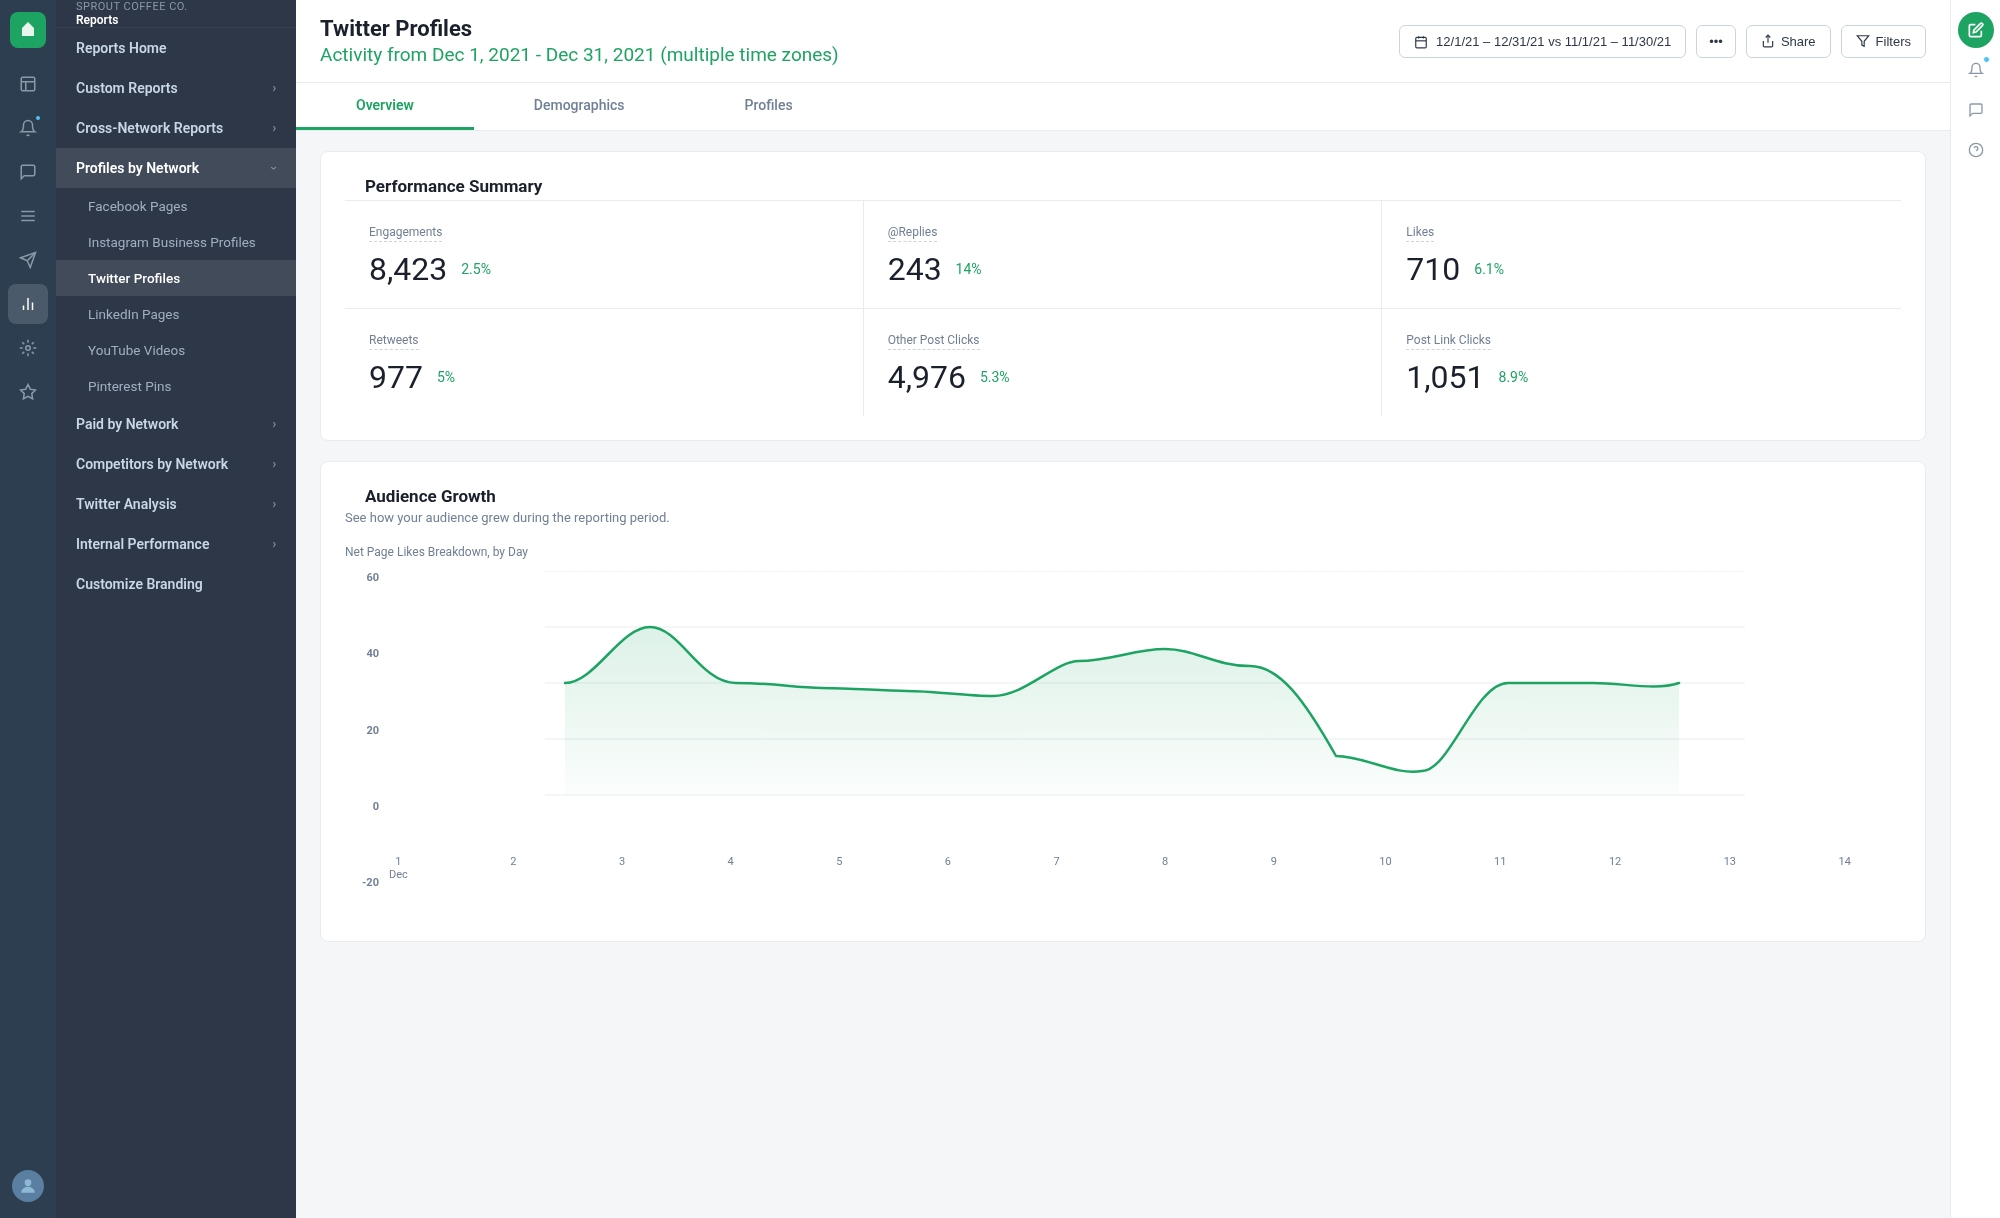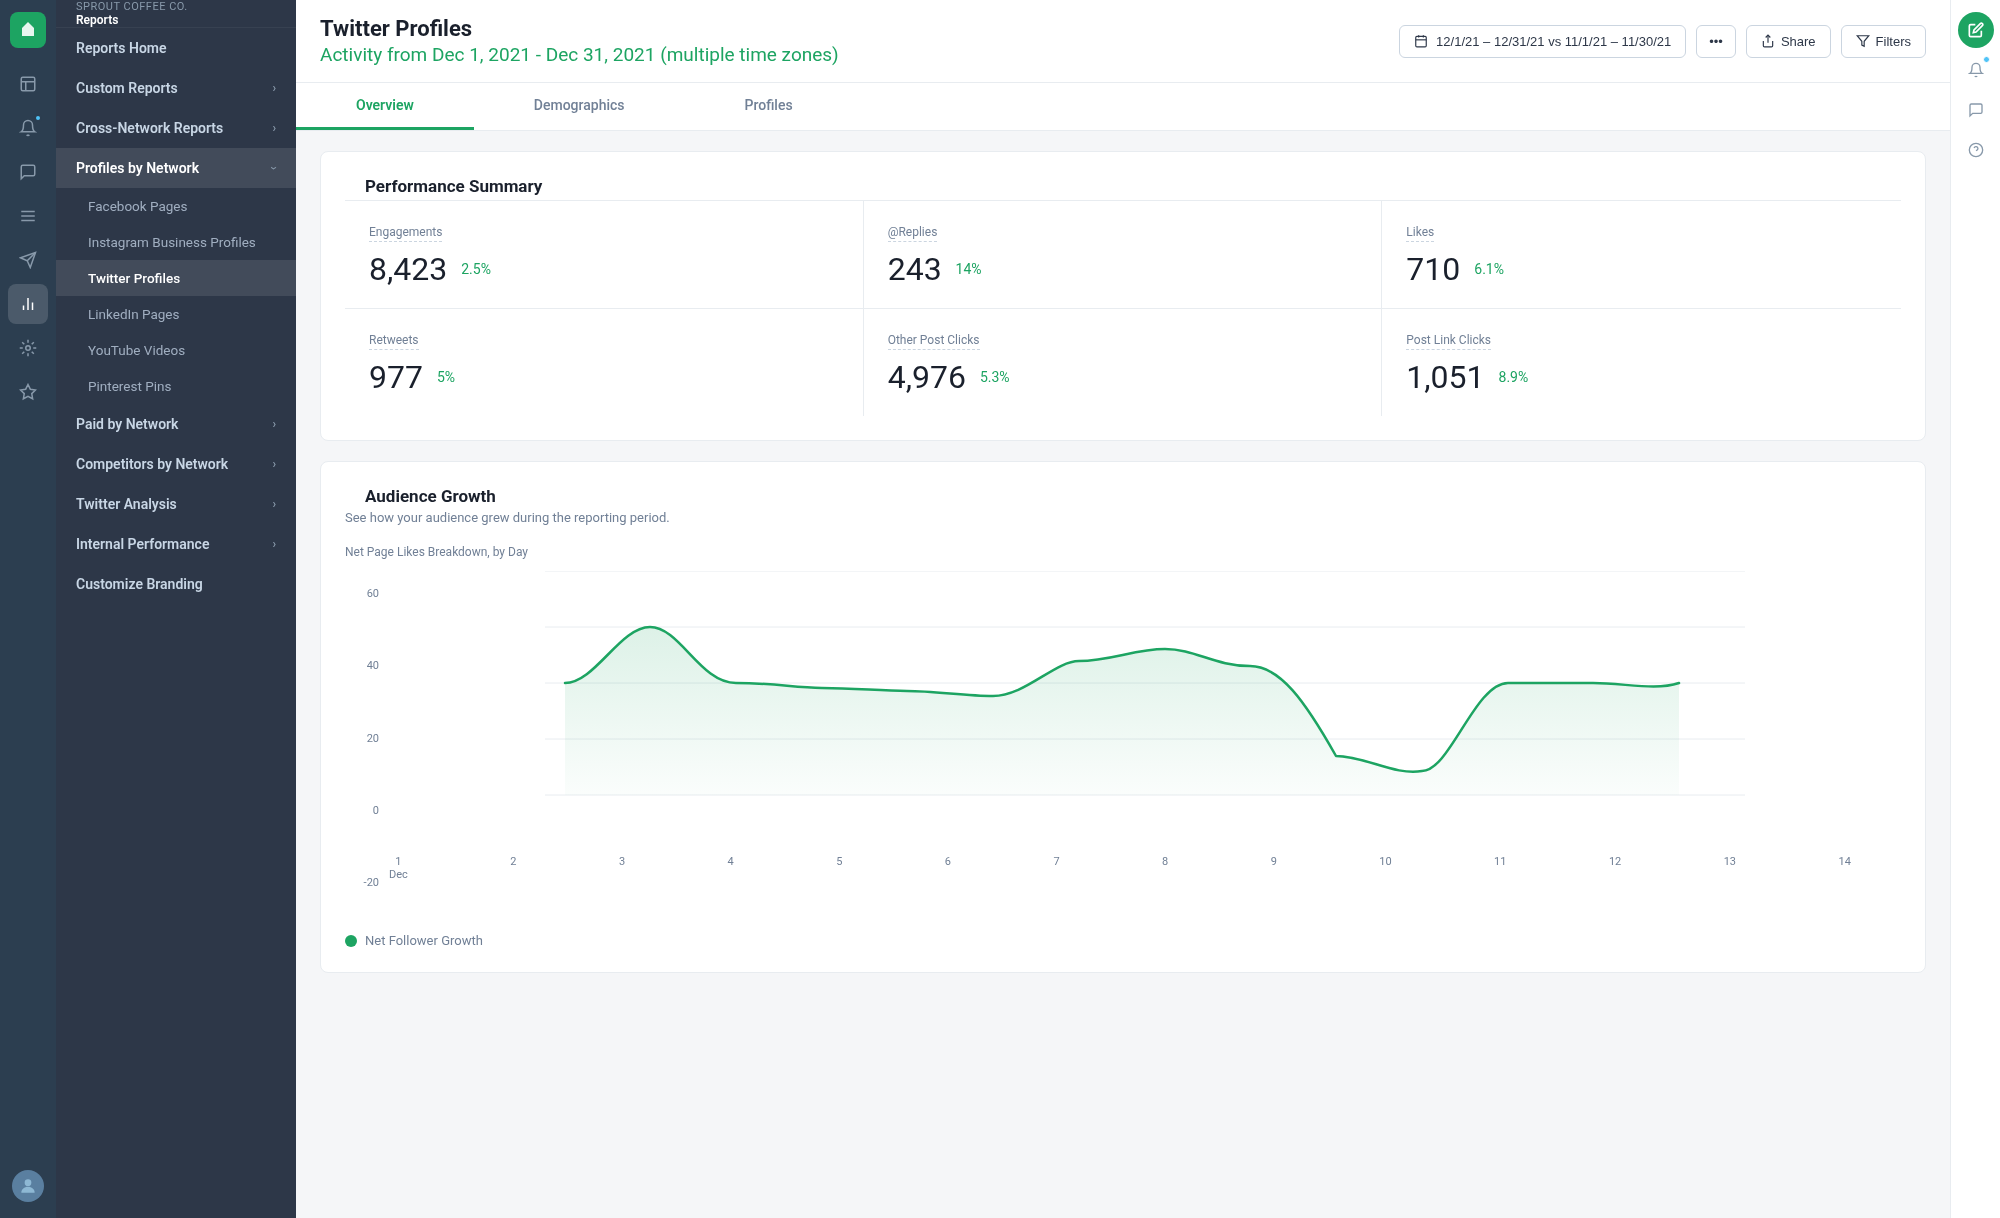--- a/index.html
+++ b/index.html
@@ -122,21 +122,21 @@
       border-bottom: 1px solid #e8ecf0;
       display: flex;
       align-items: center;
       justify-content: space-between;
     }
     .main-header-left h1 { font-size: 22px; font-weight: 700; color: #1a202c; }
     .main-header-left p { font-size: 19px; color: #718096; margin-top: 2px; }
     .main-header-left p span { color: #1da462; }
     .main-header-right { display: flex; align-items: center; gap: 10px; }
     .date-range-btn {
-      display: flex; align-items: flex-start; gap: 8px;
+      display: flex; align-items: flex-end; gap: 8px;
       padding: 8px 14px;
       border: 1px solid #cbd5e0;
       border-radius: 6px;
       background: white;
       cursor: pointer;
       font-size: 13px;
       color: #2d3748;
     }
     .more-btn, .share-btn, .filter-btn {
       display: flex; align-items: center; gap: 6px;
@@ -480,21 +480,21 @@
       </div>
     </div>
 
     <div class="card">
       <div class="card-title">Audience Growth</div>
       <div class="card-subtitle">See how your audience grew during the reporting period.</div>
       <div class="chart-label">Net Page Likes Breakdown, by Day</div>
 
       <div style="position:relative; padding-left:44px; padding-bottom:36px;">
 
-        <div style="position:absolute;left:0;top:16px;bottom:28px;width:40px;display:flex;flex-direction:column;justify-content:space-between;font-size:11px;color:#718096;text-align:right;padding-right:6px;">
+        <div style="position:absolute;left:0;top:0;bottom:28px;width:40px;display:flex;flex-direction:column;justify-content:space-between;font-size:11px;color:#718096;text-align:right;padding-right:6px;font-weight:bold;">
           <span>60</span>
           <span>40</span>
           <span>20</span>
           <span>0</span>
           <span>-20</span>
         </div>
 
         <svg viewBox="0 0 1200 280" width="100%" height="280" style="display:block;">
 
           <line x1="0" y1="0" x2="1200" y2="0" stroke="#e8ecf0" stroke-width="1"></line>
@@ -529,24 +529,20 @@
           <div>8</div>
           <div>9</div>
           <div>10</div>
           <div>11</div>
           <div>12</div>
           <div>13</div>
           <div>14</div>
         </div>
       </div>
 
-      <div class="legend-item">
-        <div class="legend-dot"></div>
-        <span>Net Follower Growth</span>
-      </div>
     </div>
 
   </div>
 </div>
 
 <div class="right-icon-bar">
   <div class="right-icon-item edit-btn">
     <svg width="16" height="16" viewBox="0 0 24 24" fill="none" stroke="white" stroke-width="2.5">
         <path d="M11 4H4a2 2 0 0 0-2 2v14a2 2 0 0 0 2 2h14a2 2 0 0 0 2-2v-7"></path>
         <path d="M18.5 2.5a2.121 2.121 0 0 1 3 3L12 15l-4 1 1-4 9.5-9.5z"></path>

